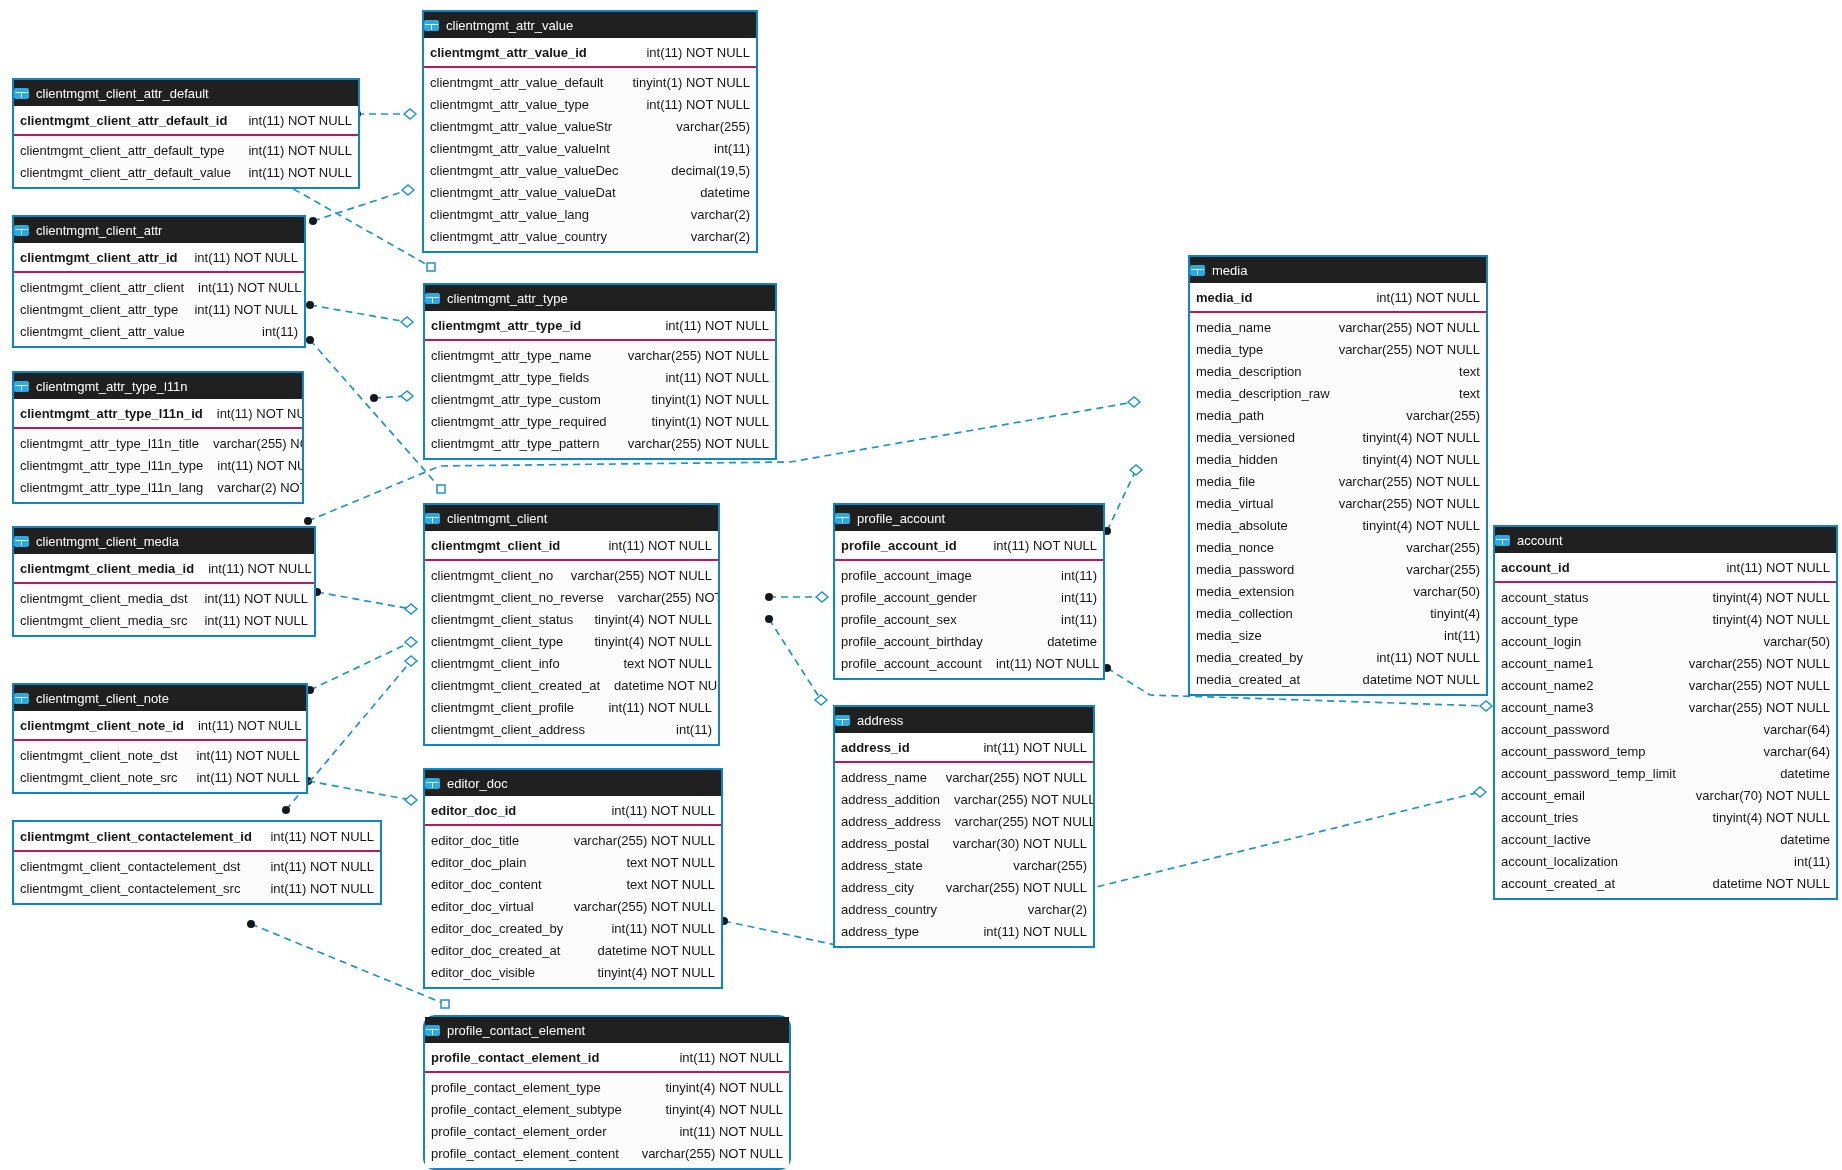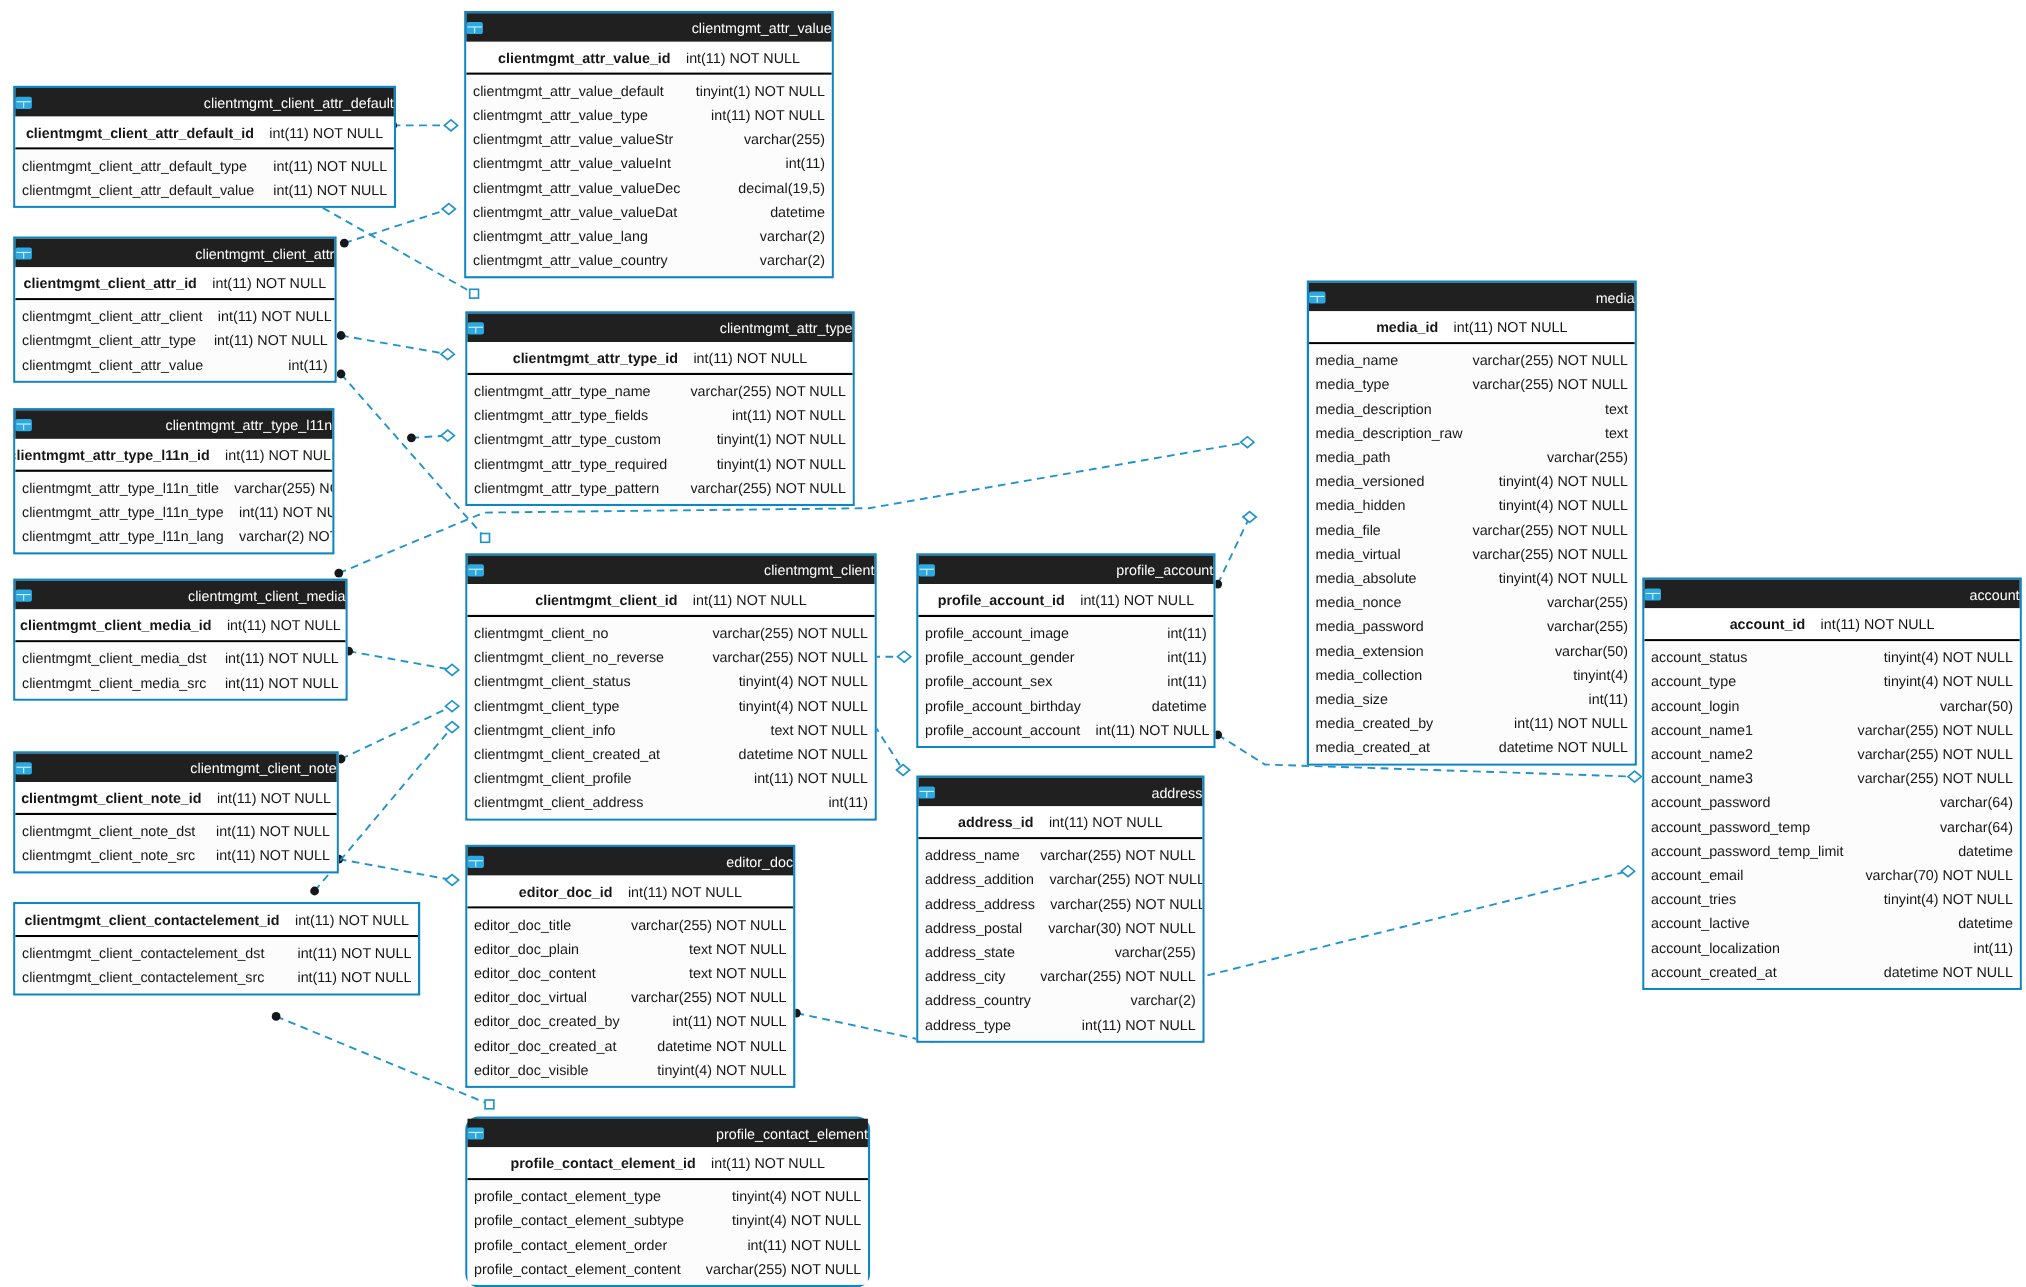--- a/index.html
+++ b/index.html
@@ -8,39 +8,39 @@
     font-family:"Liberation Sans",sans-serif;
   }
   #rel-layer{position:absolute;left:0;top:0;z-index:0;}
   .db-table{
     position:absolute;z-index:1;background:#fcfcfc;
     border:2px solid #0e86c3;font-size:13px;color:#161616;
     box-sizing:border-box;
   }
   .thead{
     height:26px;background:#202020;color:#ffffff;
-    display:flex;align-items:center;justify-content:space-between;gap:7px;
+    display:flex;align-items:center;justify-content:flex-start;gap:7px;
     white-space:nowrap;
   }
   .ticon{
     position:relative;width:15px;height:11px;background:#2da9e1;
     border-radius:2px;flex:0 0 auto;
   }
   .ticon::before{
     content:"";position:absolute;left:1px;right:1px;top:4px;height:1px;background:#d9f1fc;
   }
   .ticon::after{
     content:"";position:absolute;left:7px;top:5px;bottom:1px;width:1px;background:#d9f1fc;
   }
   .row{
     display:flex;justify-content:space-between;align-items:center;
     padding:0 6px;white-space:nowrap;overflow:hidden;
   }
   .pkrow{
-    height:28px;background:#ffffff;border-bottom:2px solid #000000;justify-content:center;
+    height:28px;background:#ffffff;border-bottom:2px solid #be185d;
   }
   .pkrow .cname{font-weight:bold;}
   .tbody{padding:3px 0 4px 0;background:#fcfcfc;}
   .tbody .row{height:22px;}
   .cname{text-align:left;}
   .ctype{text-align:right;margin-left:14px;}
 </style>
 </head>
 <body>
 
@@ -330,21 +330,21 @@
         <div class="row">
           <span class="cname">clientmgmt_attr_type_required</span>
           <span class="ctype">tinyint(1) NOT NULL</span>
         </div>
         <div class="row">
           <span class="cname">clientmgmt_attr_type_pattern</span>
           <span class="ctype">varchar(255) NOT NULL</span>
         </div>
       </div>
     </div>
-    <div class="db-table" style="left: 423px; top: 503px; width: 374px;">
+    <div class="db-table" style="left: 423px; top: 503px; width: 297px;">
       <div class="thead">
         <span class="ticon"></span>
         <span class="ttitle">clientmgmt_client</span>
       </div>
       <div class="row pkrow">
         <span class="cname">clientmgmt_client_id</span>
         <span class="ctype">int(11) NOT NULL</span>
       </div>
       <div class="tbody">
         <div class="row">

